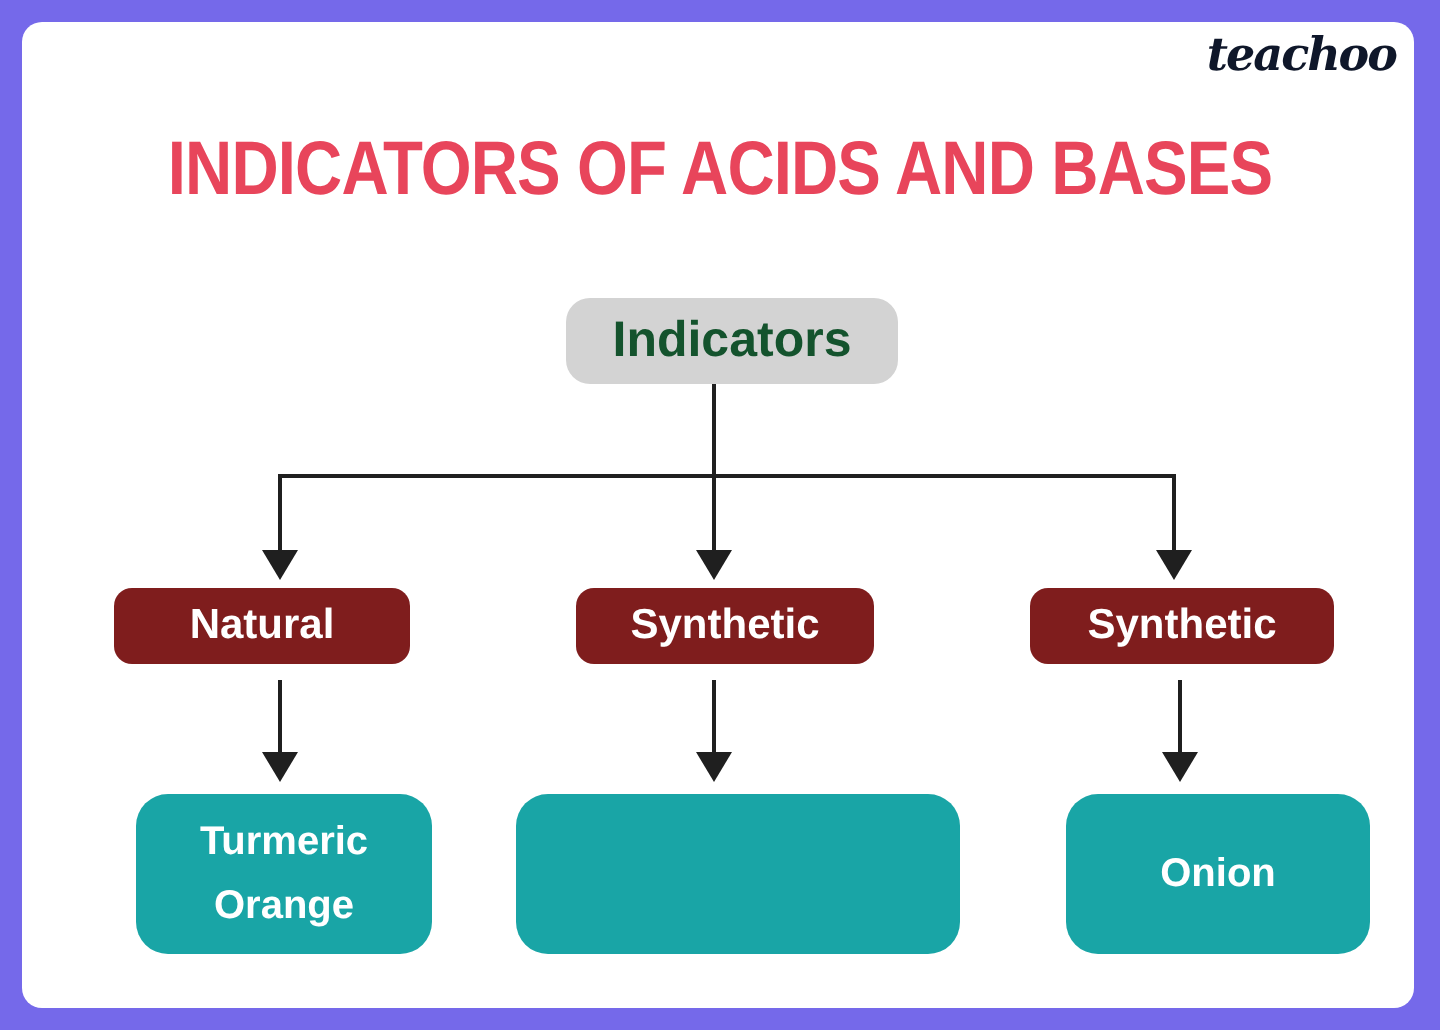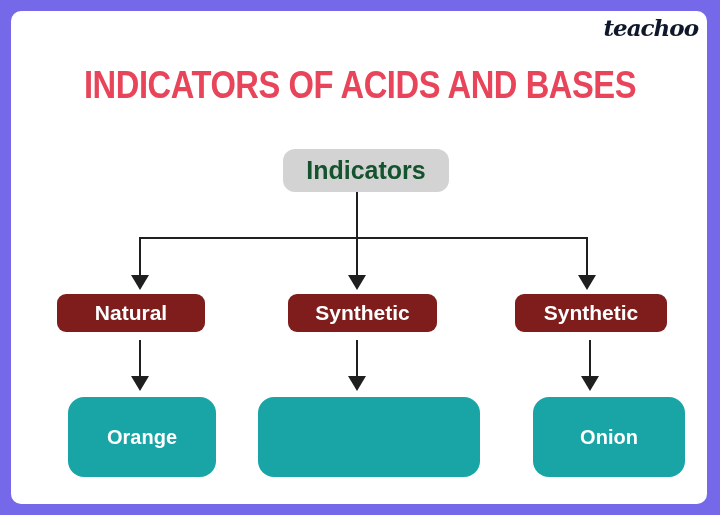--- a/index.html
+++ b/index.html
@@ -113,19 +113,20 @@
   </g>
 </svg>
 
 <div class="node root-node">Indicators</div>
 
 <div class="node branch-node branch-natural">Natural</div>
 <div class="node branch-node branch-synthetic">Synthetic</div>
 <div class="node branch-node branch-olfactory">Synthetic</div>
 
 <div class="node leaf-node leaf-natural">
+    <div class="leaf-line">Turmeric</div>
     <div class="leaf-line">Orange</div>
   </div>
 <div class="node leaf-node leaf-synthetic">
   </div>
 <div class="node leaf-node leaf-olfactory">
     <div class="leaf-line">Onion</div>
   </div>
 
 </body></html>

